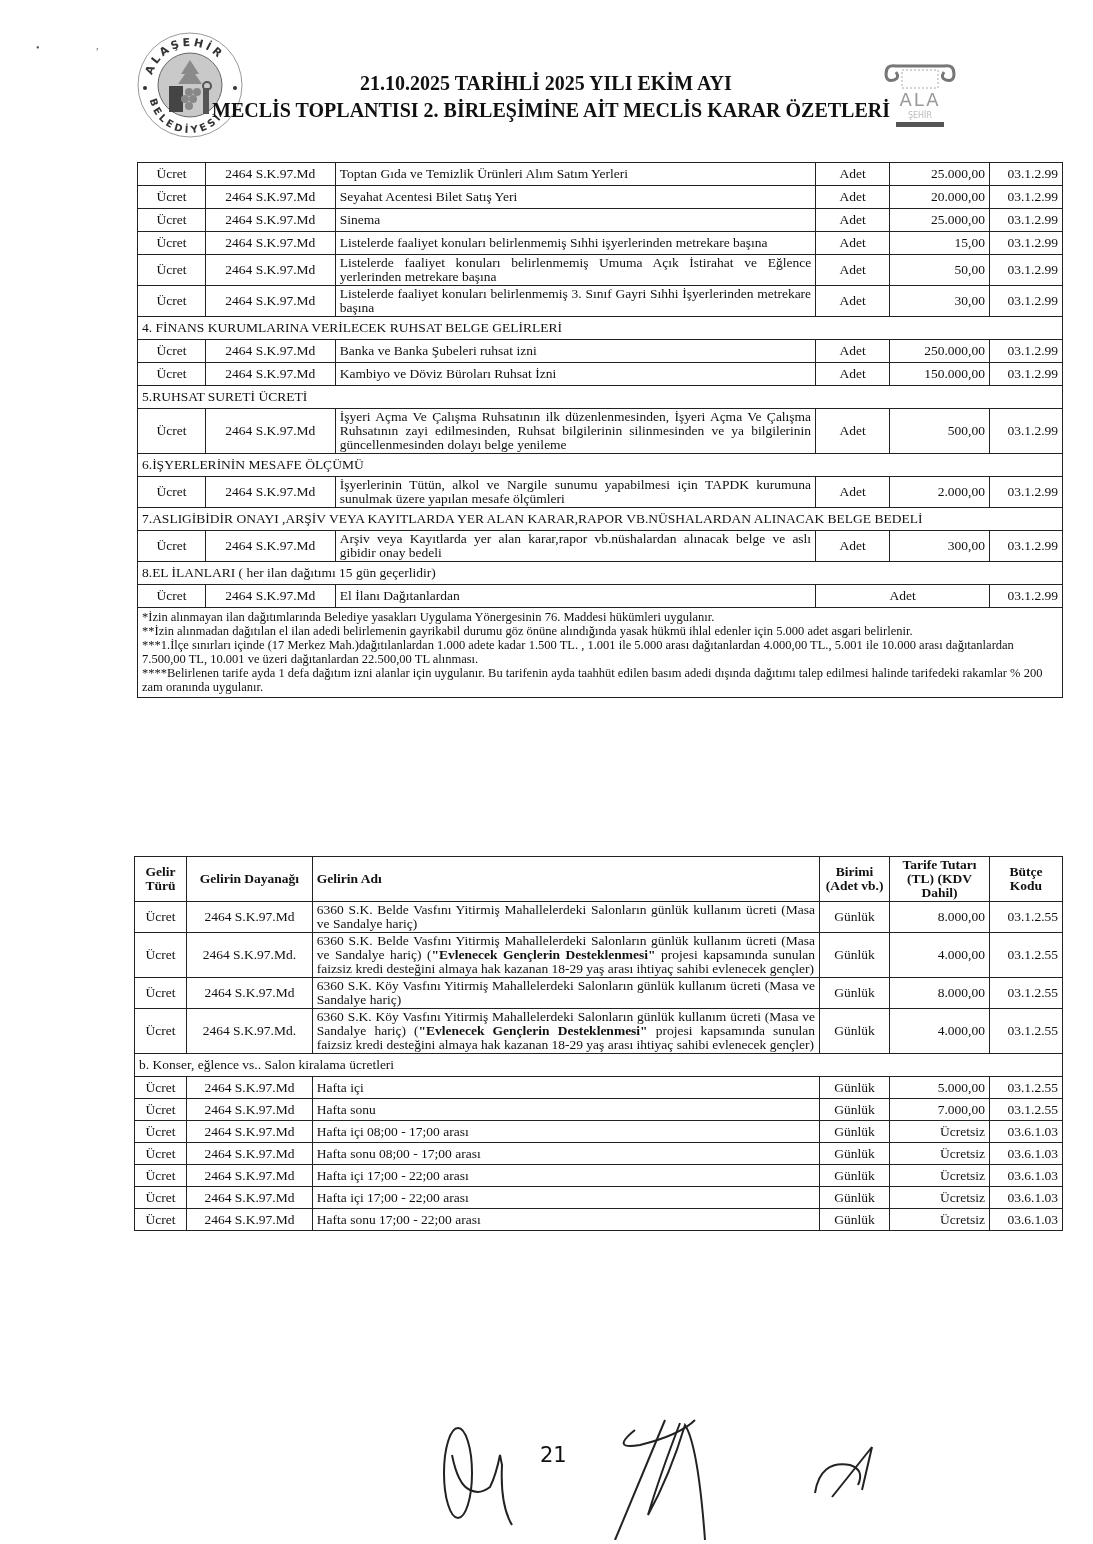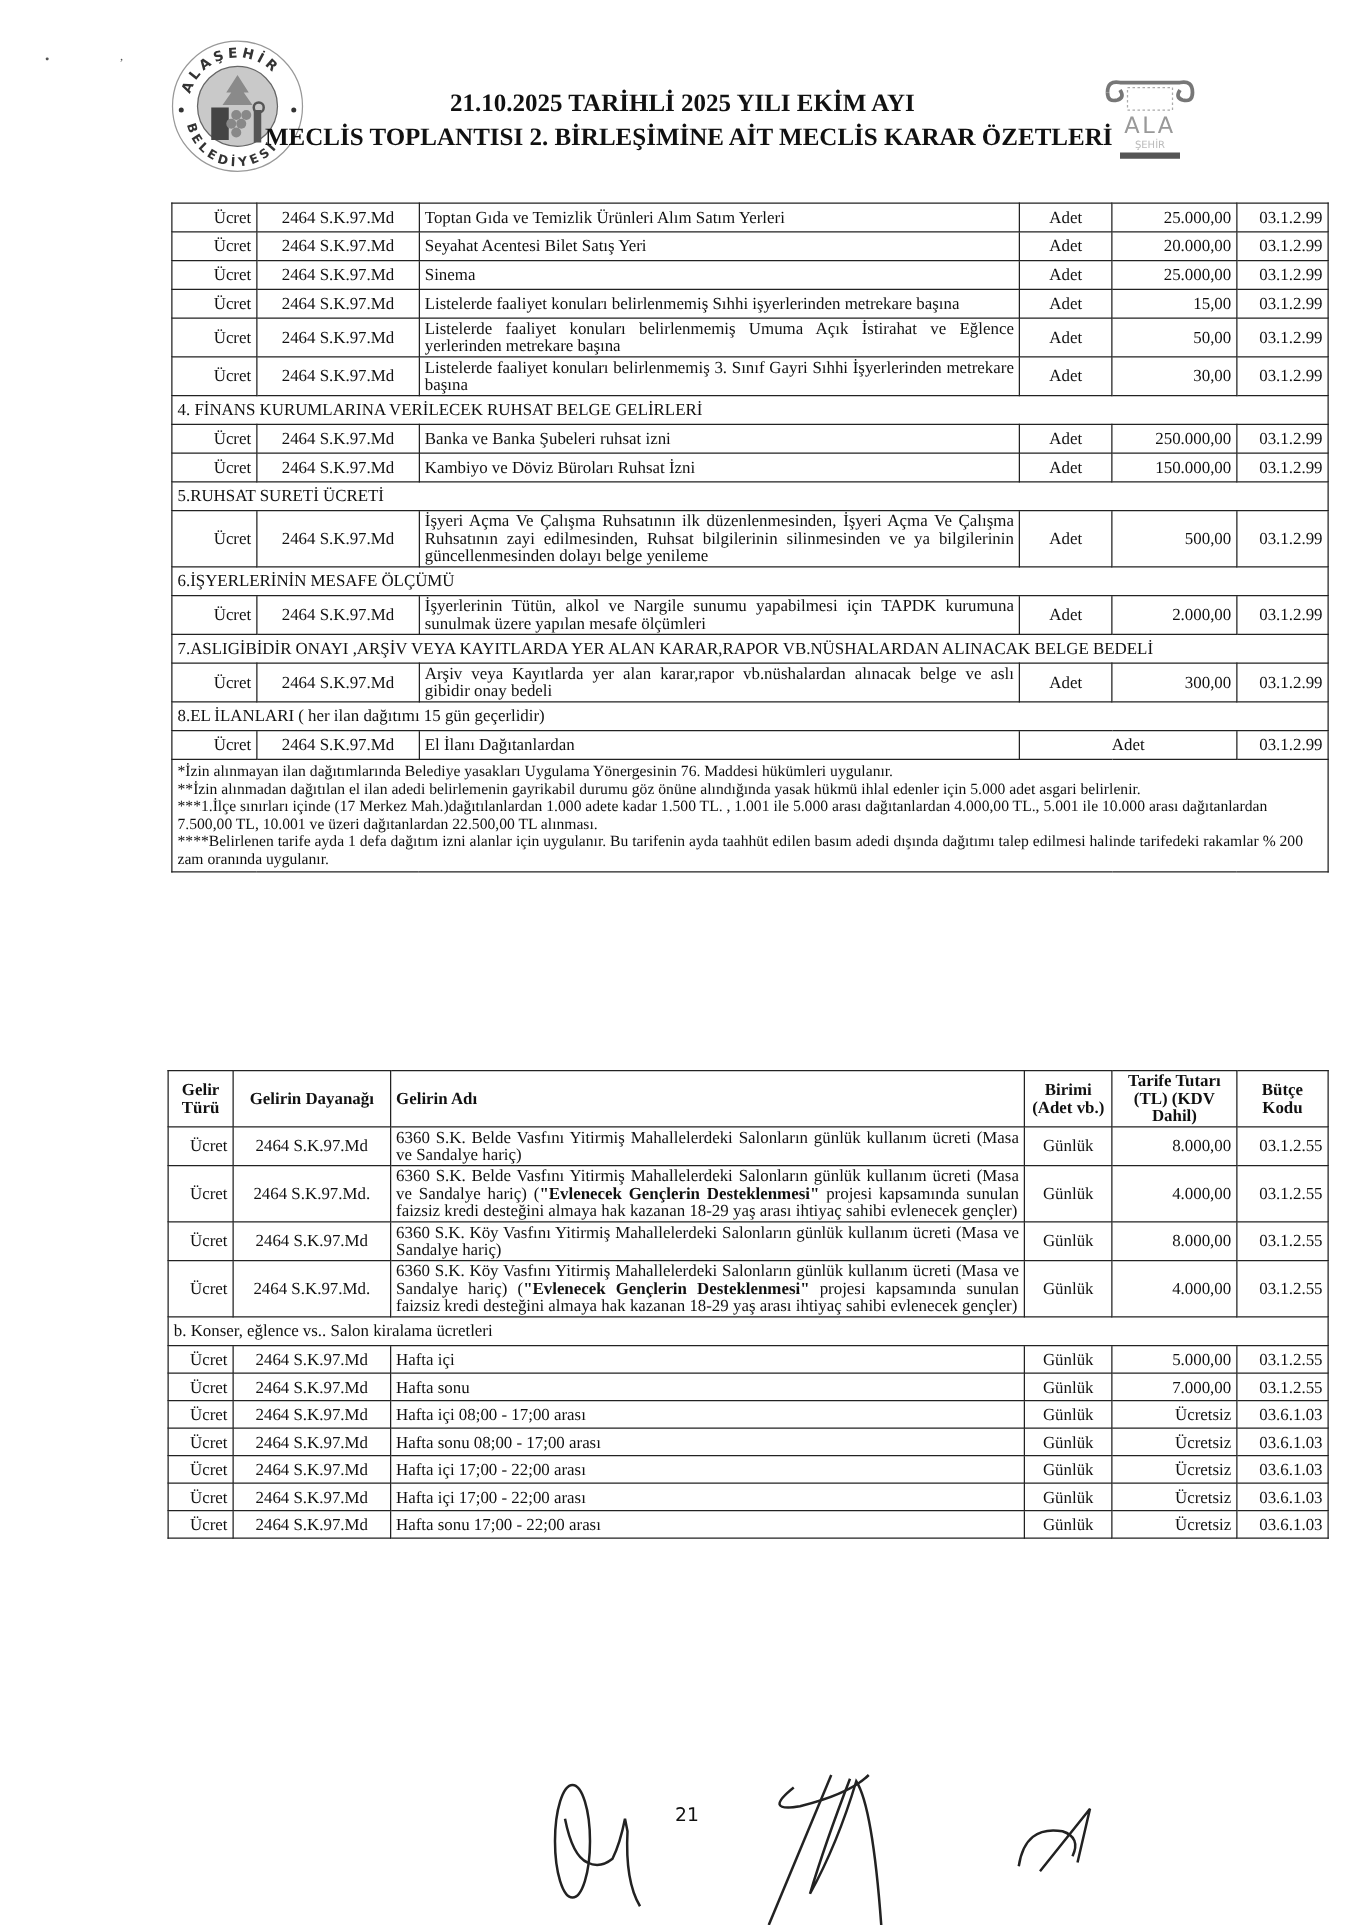--- a/index.html
+++ b/index.html
@@ -9,36 +9,36 @@
   .logo-left { position:absolute; left:135px; top:30px; width:110px; height:110px; }
   .logo-right { position:absolute; left:880px; top:60px; width:80px; height:72px; }
   .title1 { position:absolute; left:360px; top:72px; font-size:20px; font-weight:bold; white-space:nowrap; }
   .title2 { position:absolute; left:212px; top:99px; font-size:20px; font-weight:bold; white-space:nowrap; }
   .stray { position:absolute; font-size:10px; color:#555; }
 
   table { border-collapse:collapse; position:absolute; font-size:13.5px; }
   td { border:1px solid #222; padding:1px 4px; vertical-align:middle; line-height:14px; }
   .t1 { left:137px; top:162px; width:926px; }
   .t2 { left:134px; top:856px; width:929px; }
-  .c-type { text-align:right;margin-top:21px; }
+  .c-type { text-align:center;margin-top:21px; }
   .c-basis { text-align:center; }
   .c-name { text-align:justify; }
   .c-unit { text-align:center; }
   .c-amt { text-align:right; }
   .c-code { text-align:right; }
   .sec td { padding:4px 4px; }
   .row td { height:20px; }
   .notes td { font-size:12.5px; line-height:14px; padding:2px 4px 3px 4px; }
   .hdr td { font-weight:bold; text-align:center; }
   .hdr .left { text-align:left; }
   .t2 .row td { height:19px; }
   b.q { font-weight:bold; }
 
   .sign { position:absolute; left:440px; top:1415px; width:470px; height:125px; }
-  .pagenum { position:absolute; left:540px; top:1443px; font-family:"DejaVu Sans", sans-serif; font-size:15px; }
+  .pagenum { position:absolute; left:540px; top:1443px; font-family:"DejaVu Sans", sans-serif; font-size:21px; }
 </style>
 </head>
 <body>
 
 <div class="header">
   <span class="stray" style="left:36px;top:42px;">•</span>
   <span class="stray" style="left:96px;top:40px;">,</span>
 
   <svg class="logo-left" viewBox="0 0 110 110">
     <defs>

